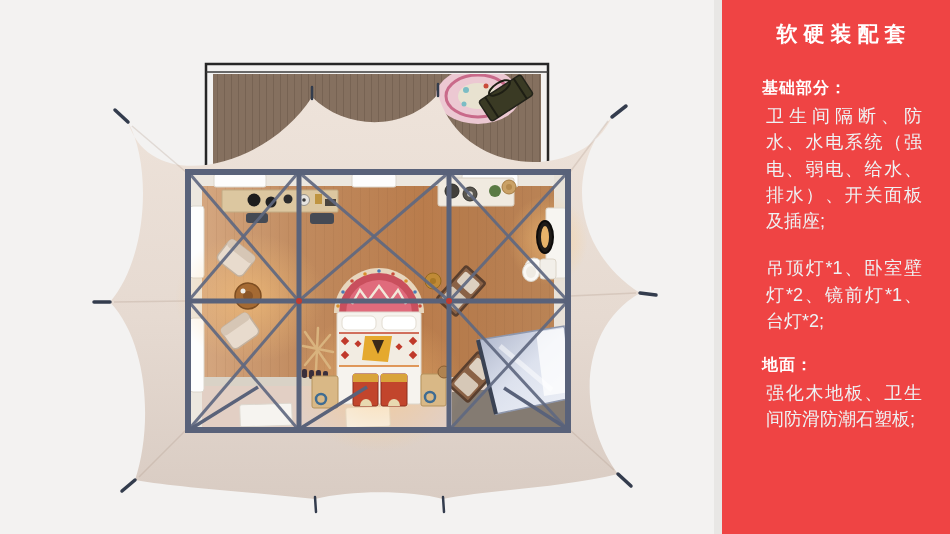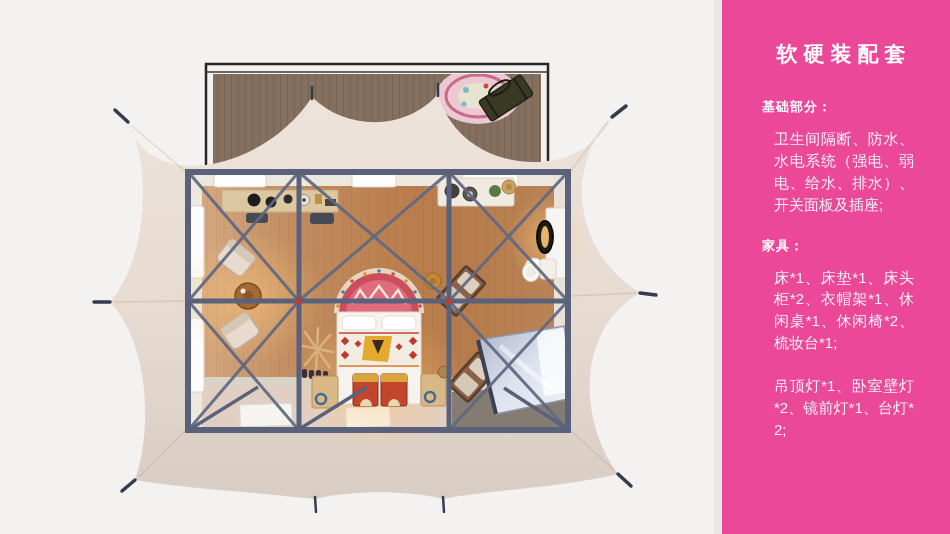--- a/index.html
+++ b/index.html
@@ -1,27 +1,27 @@
 <!DOCTYPE html>
 <html><head>
 <meta charset="utf-8">
 <style>
   html,body{margin:0;padding:0;background:#ffffff;}
   #stage{position:relative;width:950px;height:534px;overflow:hidden;
          font-family:"Liberation Sans","DejaVu Sans",sans-serif;background:#ffffff;}
   .plan-area{position:absolute;left:0;top:0;width:714px;height:534px;background:#f3f2f1;}
   .divider{position:absolute;left:714px;top:0;width:8px;height:534px;background:#e8e7e5;}
   .sidebar{position:absolute;left:722px;top:0;width:228px;height:534px;
-           background:#ec4899;color:#ffffff;box-sizing:border-box;
-           padding:40px 24px 20px 40px;}
+           background:#ef4444;color:#ffffff;box-sizing:border-box;
+           padding:20px 24px 20px 40px;}
   .sidebar h1{margin:0 0 30px 0;font-size:21px;font-weight:bold;letter-spacing:6px;
               text-align:center;color:#ffffff;white-space:nowrap;}
   .sidebar section{margin:0 0 21px 0;}
-  .sidebar h2{margin:0 0 4px 0;font-size:13px;font-weight:bold;letter-spacing:1px;color:#ffffff;}
-  .sidebar p{margin:12px;font-size:15px;line-height:1.46;color:#eef2f4;
+  .sidebar h2{margin:0 0 4px 0;font-size:16px;font-weight:bold;letter-spacing:1px;color:#ffffff;}
+  .sidebar p{margin:4px;font-size:18px;line-height:1.46;color:#eef2f4;
              text-align:justify;word-break:break-all;}
   svg{display:block;}
 </style>
 </head>
 <body>
 
 <div id="stage">
 
   <div class="plan-area">
     <svg width="714" height="534" viewBox="0 0 714 534">
@@ -324,26 +324,26 @@
   <div class="divider"></div>
 
   <aside class="sidebar">
     <h1>软硬装配套</h1>
 
     <section>
       <h2>基础部分：</h2>
       <p>卫生间隔断、防水、水电系统（强电、弱电、给水、排水）、开关面板及插座;</p>
     </section>
 
-    <section>
-      <h2>家具：</h2>
-      <p>床*1、床垫*1、床头柜*2、衣帽架*1、休闲桌*1、休闲椅*2、梳妆台*1;</p>
-    </section>
 
     <section>
       <p>吊顶灯*1、卧室壁灯*2、镜前灯*1、台灯*2;</p>
     </section>
 
     <section>
     </section>
 
+    <section>
+      <h2>地面：</h2>
+      <p>强化木地板、卫生间防滑防潮石塑板;</p>
+    </section>
   </aside>
 </div>
 
 </body></html>

